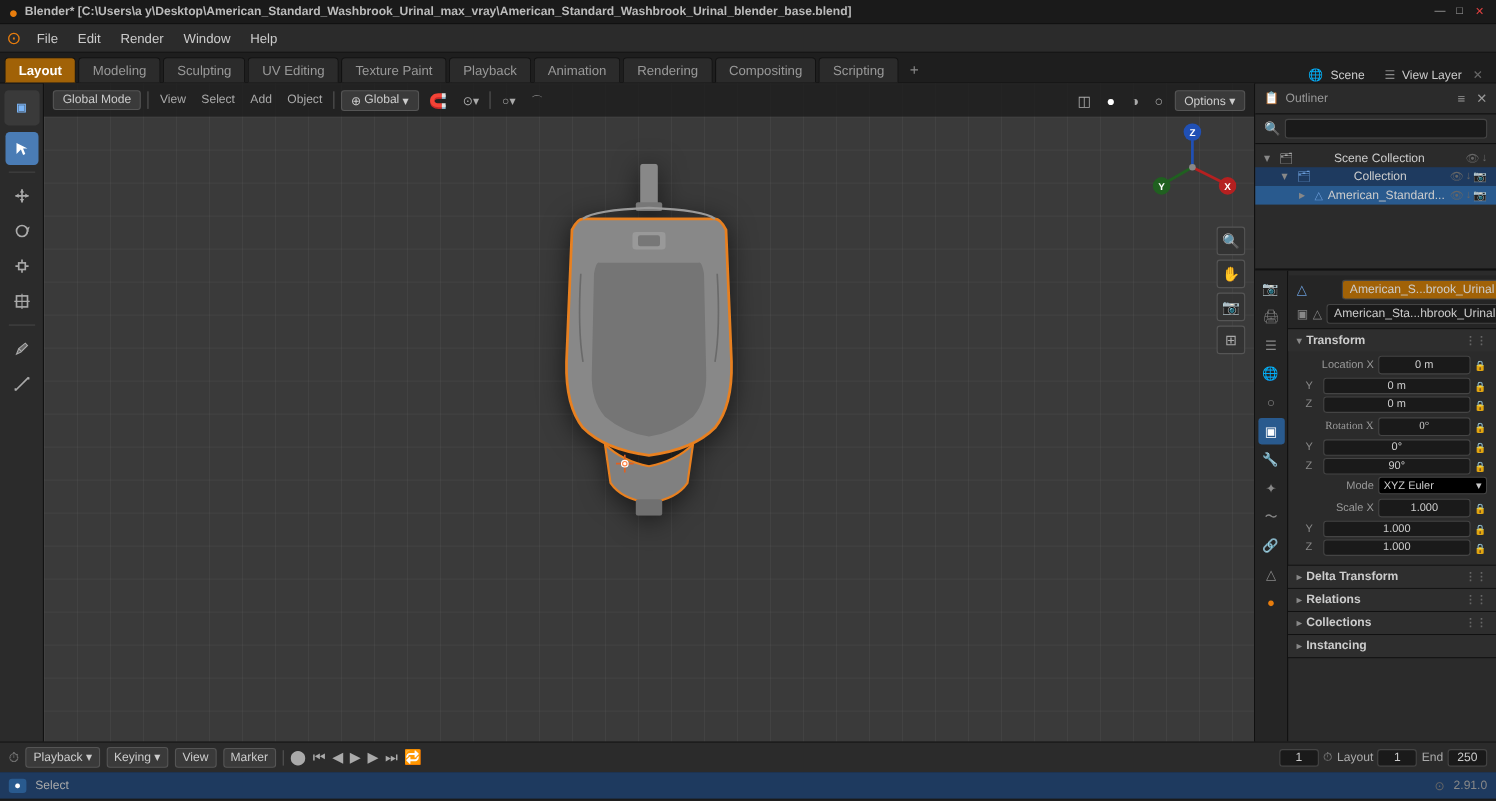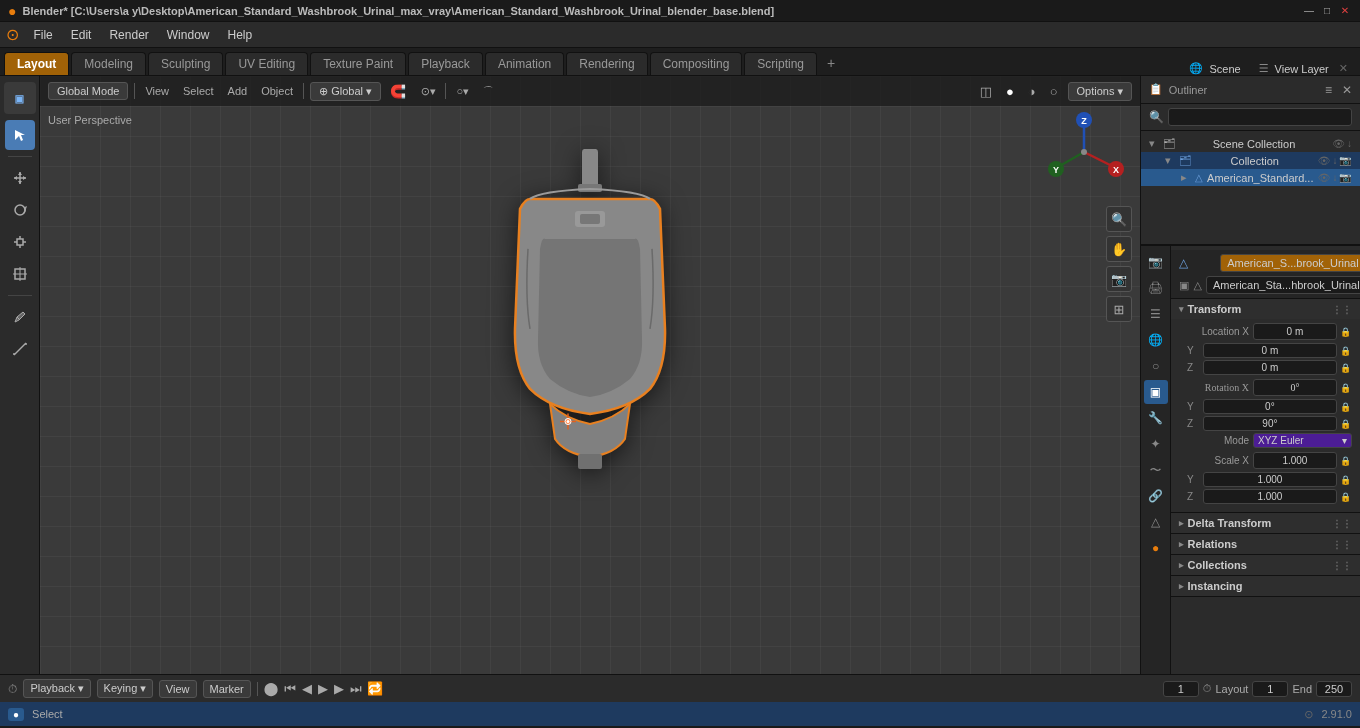--- a/index.html
+++ b/index.html
@@ -375,21 +375,21 @@
       background: #1a1a1a;
       border: 1px solid #444;
       border-radius: 3px;
       padding: 1px 4px;
       font-size: 10px;
       color: #ccc;
       text-align: center;
     }
     .prop-dropdown {
       flex: 1;
-      background: #4c1d95;
+      background: #000000;
       border: 1px solid #444;
       border-radius: 3px;
       padding: 1px 4px;
       font-size: 10px;
       color: #ccc;
       display: flex;
       align-items: center;
       justify-content: space-between;
       cursor: pointer;
     }
@@ -642,21 +642,20 @@
 
       <div class="vp-header-icon">◫</div>
       <div class="vp-header-icon" style="color:#fff;">●</div>
       <div class="vp-header-icon">◑</div>
       <div class="vp-header-icon">○</div>
 
       <div class="vp-header-btn">Options ▾</div>
     </div>
 
     <div id="viewport-info">
-      <div class="vp-info-line">User Perspective</div>
     </div>
 
     <div id="gizmo-widget">
       <svg width="80" height="80" viewBox="0 0 80 80">
 
         <line x1="40" y1="40" x2="70" y2="55" stroke="#b52020" stroke-width="2.5"></line>
         <circle cx="72" cy="57" r="8" fill="#b52020"></circle>
         <text x="72" y="61" text-anchor="middle" fill="white" font-size="9" font-weight="bold">X</text>
 
         <line x1="40" y1="40" x2="14" y2="55" stroke="#206020" stroke-width="2.5"></line>

